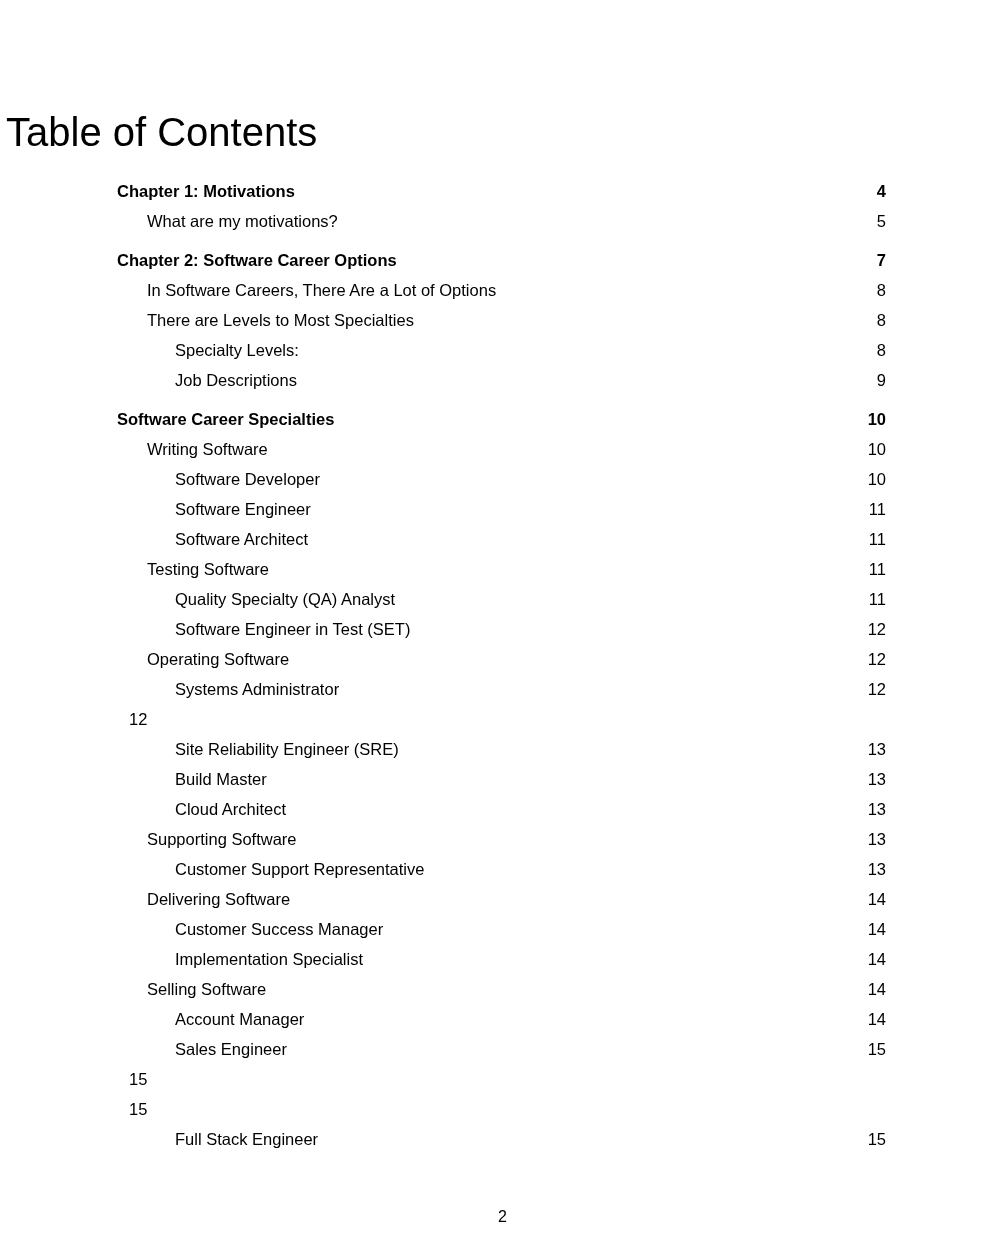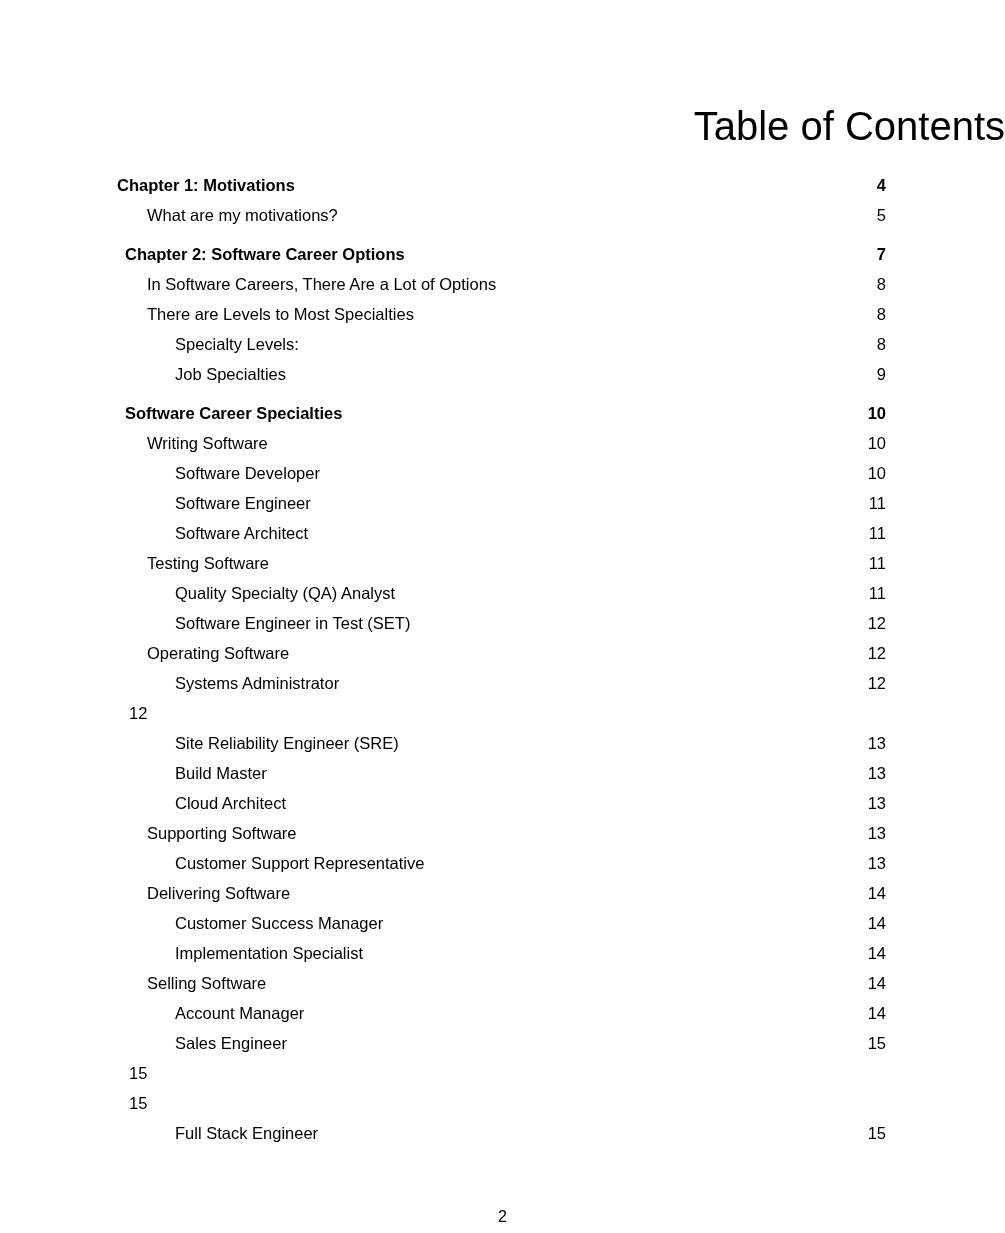--- a/index.html
+++ b/index.html
@@ -12,42 +12,42 @@
     color: #000000;
   }
   .page {
     position: relative;
     width: 1005px;
     height: 1233px;
     background: #ffffff;
     overflow: hidden;
   }
   .title {
-    margin: 0;
+    margin: 6px;
     padding-top: 106px;
-    text-align: right;
+    text-align: left;
     font-size: 40px;
     line-height: 1;
     font-weight: 400;
     letter-spacing: 0px;
   }
   .toc {
     margin: 24px 119px 0 117px;
   }
   .toc-row {
     display: flex;
     justify-content: space-between;
     align-items: baseline;
     height: 30px;
     line-height: 30px;
     font-size: 16.5px;
     cursor: pointer;
   }
   .toc-row.bold { font-weight: 700; }
-  .toc-row.space { margin-top: 9px; margin-left: 8px; }
+  .toc-row.space { margin-top: 9px; }
   .toc-row.lvl0 .toc-label { padding-left: 0; }
   .toc-row.lvl1 .toc-label { padding-left: 30px; }
   .toc-row.lvl2 .toc-label { padding-left: 58px; }
   .toc-label {
     white-space: nowrap;
     overflow: hidden;
     text-align: right;
   }
   .toc-page {
     white-space: nowrap;
@@ -87,21 +87,21 @@
       </div>
       <div class="toc-row lvl1">
         <span class="toc-label">There are Levels to Most Specialties</span>
         <span class="toc-page">8</span>
       </div>
       <div class="toc-row lvl2">
         <span class="toc-label">Specialty Levels:</span>
         <span class="toc-page">8</span>
       </div>
       <div class="toc-row lvl2">
-        <span class="toc-label">Job Specialties</span>
+        <span class="toc-label">Job Descriptions</span>
         <span class="toc-page">9</span>
       </div>
       <div class="toc-row lvl0 bold space">
         <span class="toc-label">Software Career Specialties</span>
         <span class="toc-page">10</span>
       </div>
       <div class="toc-row lvl1">
         <span class="toc-label">Writing Software</span>
         <span class="toc-page">10</span>
       </div>

